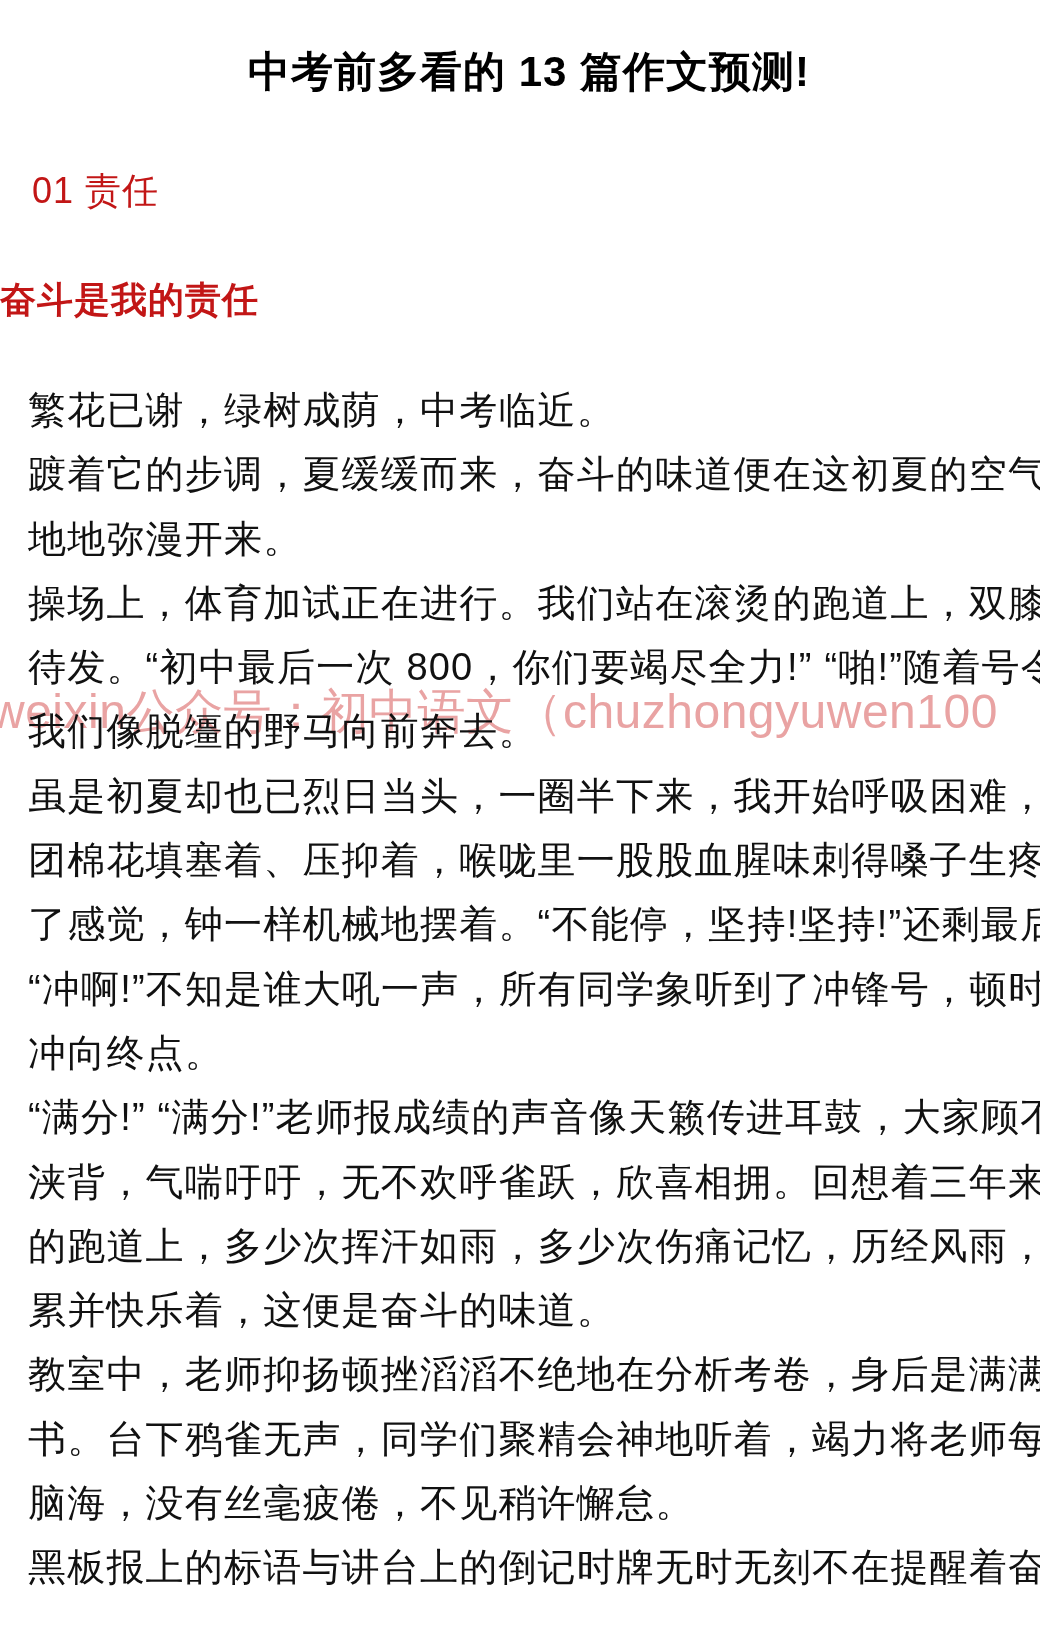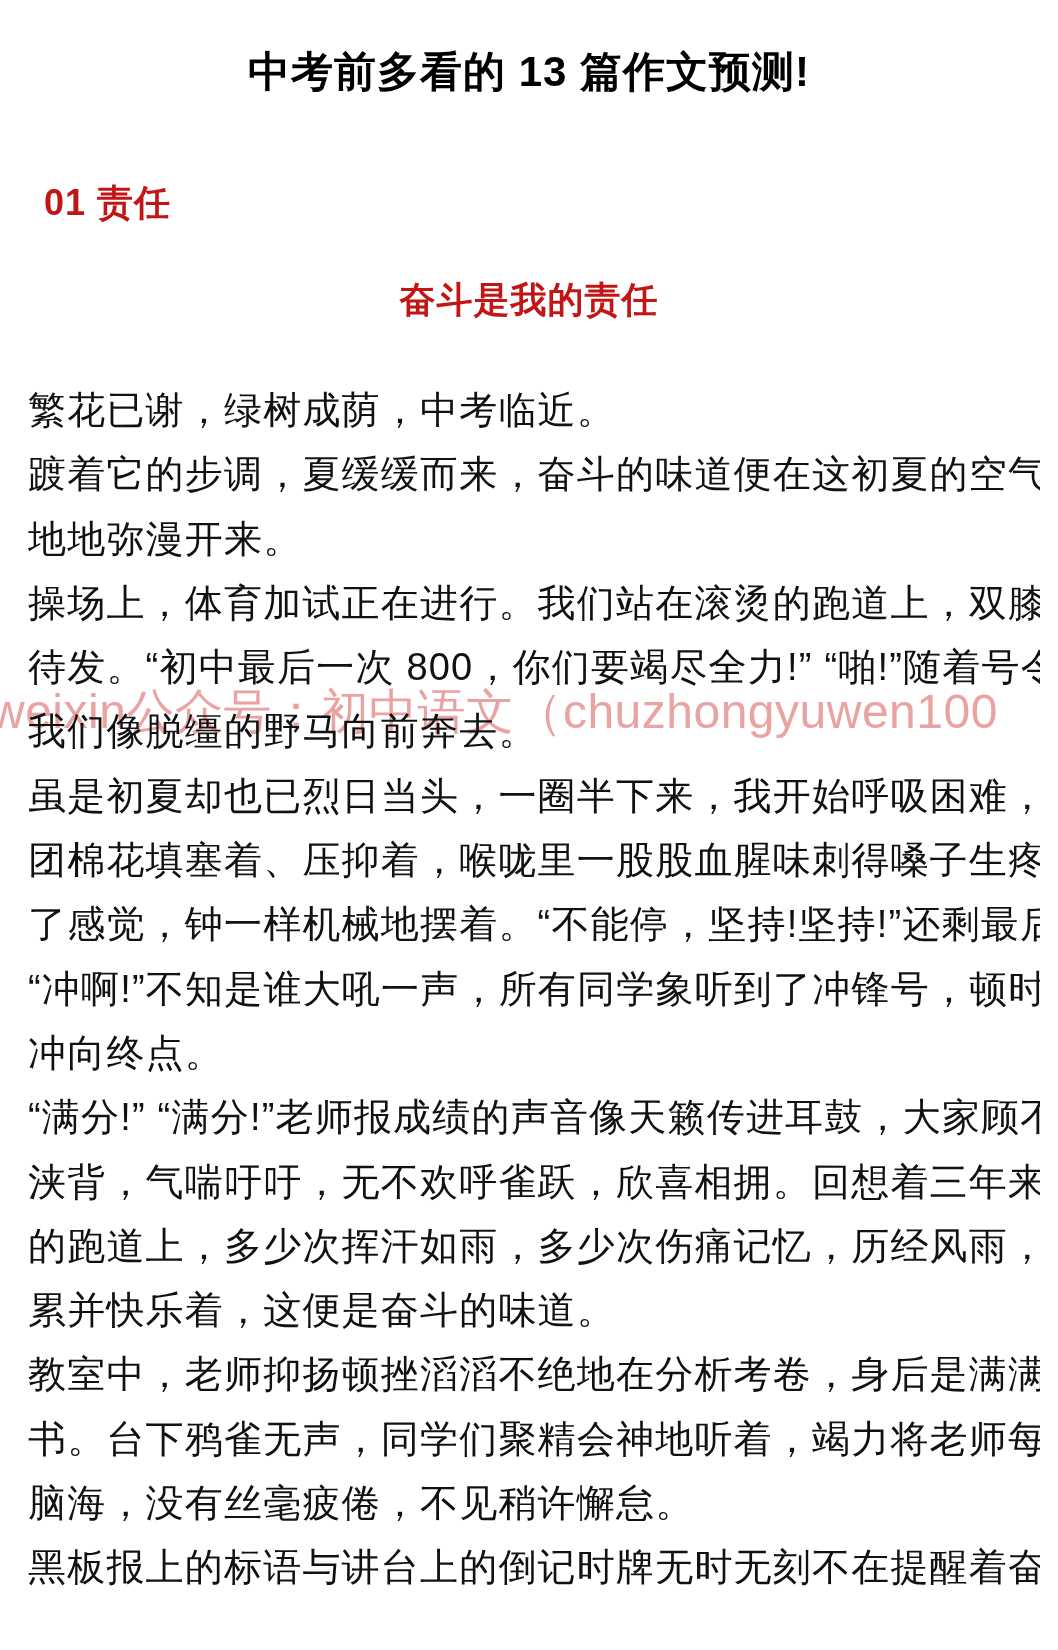--- a/index.html
+++ b/index.html
@@ -30,34 +30,34 @@
     font-size: 42px;
     font-weight: bold;
     color: #000000;
     letter-spacing: 1px;
     z-index: 2;
   }
   .section-heading {
     position: absolute;
     top: 163px;
     left: 28px;
-    margin: 16px;
+    margin: 4px;
     font-size: 36px;
-    font-weight: bold;
+    font-weight: normal;
     color: #C21616;
     letter-spacing: 1px;
     z-index: 2;
   }
   .essay-title {
     position: absolute;
     top: 276px;
     left: 0;
     width: 100%;
     margin: 0;
-    text-align: center;
+    text-align: left;
     font-size: 36px;
     font-weight: bold;
     color: #C21616;
     letter-spacing: 1px;
     z-index: 2;
   }
   .essay-body {
     position: absolute;
     top: 378px;
     left: 28px;

